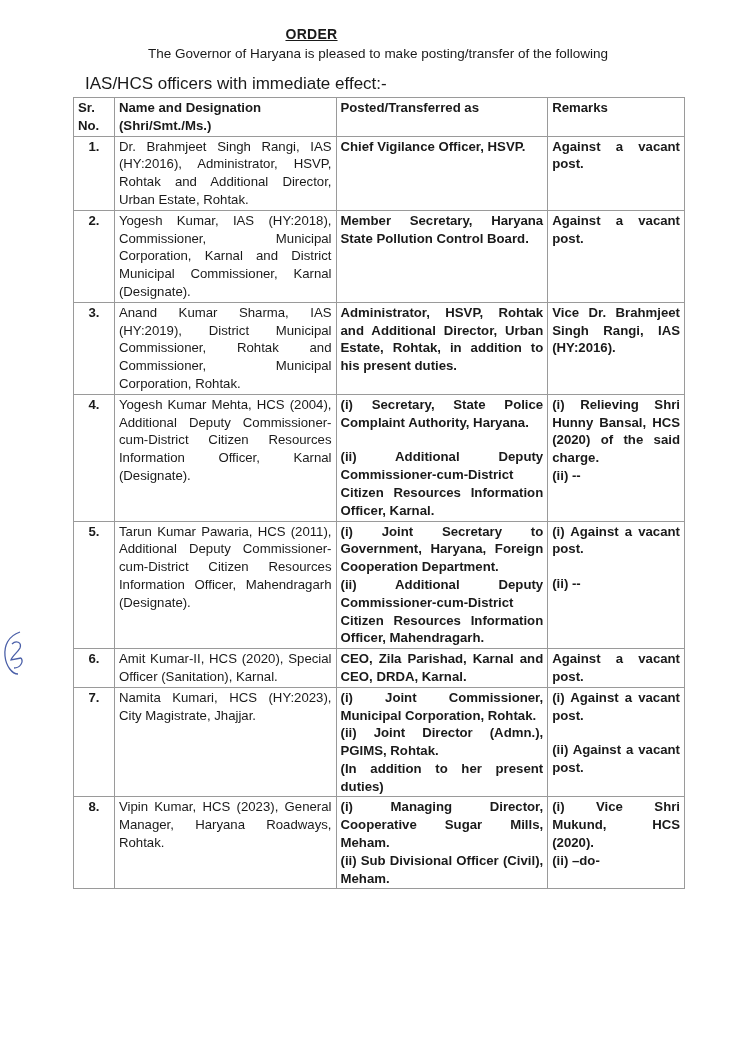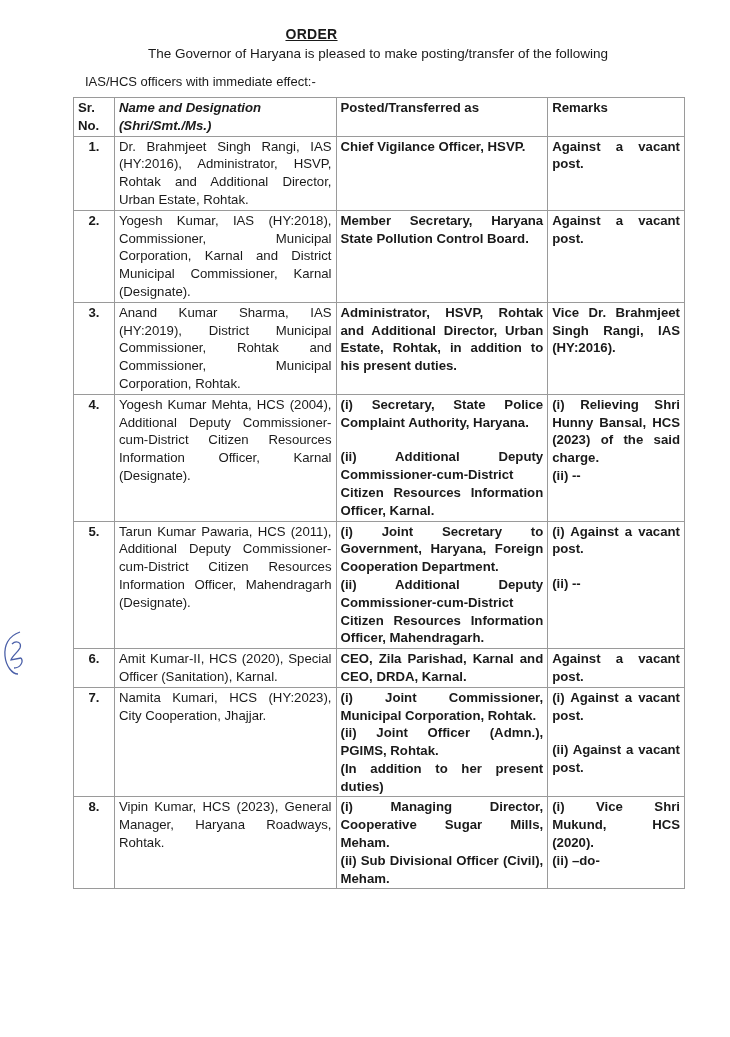--- a/index.html
+++ b/index.html
@@ -1,27 +1,27 @@
 <!DOCTYPE html>
 <html><head>
 <meta charset="utf-8">
 <style>
   html, body { margin:0; padding:0; background:#ffffff; }
   body { width:730px; height:1037px; position:relative; overflow:hidden;
          font-family:"Liberation Sans", sans-serif; color:#1a1a1a; }
   .title { position:absolute; top:26px; left:0; width:623px; text-align:center;
            font-weight:bold; font-size:14px; text-decoration:underline; letter-spacing:0.3px; }
   .intro1 { position:absolute; top:46px; left:148px; font-size:13.5px; }
-  .intro2 { position:absolute; top:74px; left:85px; font-size:13px; }
+  .intro2 { position:absolute; top:74px; left:85px; font-size:17px; }
   table.orders { position:absolute; top:97px; left:73px; width:612px; border-collapse:collapse;
                  font-size:13.2px; line-height:17.8px;border-radius:20px; }
   table.orders td, table.orders th { border:1px solid #9a9a9a; vertical-align:top; padding:1px 4px 1px 4px; }
   table.orders th { font-weight:bold; text-align:left; }
   .c-sr { width:32px; }
-  .c-name { width:213px;font-style:italic; }
+  .c-name { width:213px; }
   .c-post { width:203px;margin-top:42px; }
   .c-rem { width:128px; }
   th.c-rem { text-align:center; }
   td.sr { font-weight:bold; text-align:center; }
   td.j { text-align:justify; text-align-last:left; }
   .para { display:block;font-weight:bold; }
   .gap { display:block; height:17px; }
   .mark { position:absolute; left:2px; top:630px; width:28px; height:46px; }
 </style>
 </head>
@@ -79,21 +79,21 @@
       </tr>
       <tr>
         <td class="sr">4.</td>
         <td class="j">Yogesh Kumar Mehta, HCS (2004), Additional Deputy Commissioner-cum-District Citizen Resources Information Officer, Karnal (Designate).</td>
         <td class="j">
           <span class="para">(i) Secretary, State Police Complaint Authority, Haryana.</span>
           <span class="gap"></span>
           <span class="para">(ii) Additional Deputy Commissioner-cum-District Citizen Resources Information Officer, Karnal.</span>
         </td>
         <td class="j">
-          <span class="para">(i) Relieving Shri Hunny Bansal, HCS (2023) of the said charge.</span>
+          <span class="para">(i) Relieving Shri Hunny Bansal, HCS (2020) of the said charge.</span>
           <span class="para">(ii) --</span>
         </td>
       </tr>
       <tr>
         <td class="sr">5.</td>
         <td class="j">Tarun Kumar Pawaria, HCS (2011), Additional Deputy Commissioner-cum-District Citizen Resources Information Officer, Mahendragarh (Designate).</td>
         <td class="j">
           <span class="para">(i) Joint Secretary to Government, Haryana, Foreign Cooperation Department.</span>
           <span class="para">(ii) Additional Deputy Commissioner-cum-District Citizen Resources Information Officer, Mahendragarh.</span>
         </td>
@@ -108,24 +108,24 @@
         <td class="j">Amit Kumar-II, HCS (2020), Special Officer (Sanitation), Karnal.</td>
         <td class="j">
           <span class="para">CEO, Zila Parishad, Karnal and CEO, DRDA, Karnal.</span>
         </td>
         <td class="j">
           <span class="para">Against a vacant post.</span>
         </td>
       </tr>
       <tr>
         <td class="sr">7.</td>
-        <td class="j">Namita Kumari, HCS (HY:2023), City Cooperation, Jhajjar.</td>
+        <td class="j">Namita Kumari, HCS (HY:2023), City Magistrate, Jhajjar.</td>
         <td class="j">
           <span class="para">(i) Joint Commissioner, Municipal Corporation, Rohtak.</span>
-          <span class="para">(ii) Joint Officer (Admn.), PGIMS, Rohtak.</span>
+          <span class="para">(ii) Joint Director (Admn.), PGIMS, Rohtak.</span>
           <span class="para">(In addition to her present duties)</span>
         </td>
         <td class="j">
           <span class="para">(i) Against a vacant post.</span>
           <span class="gap"></span>
           <span class="para">(ii) Against a vacant post.</span>
         </td>
       </tr>
       <tr>
         <td class="sr">8.</td>

